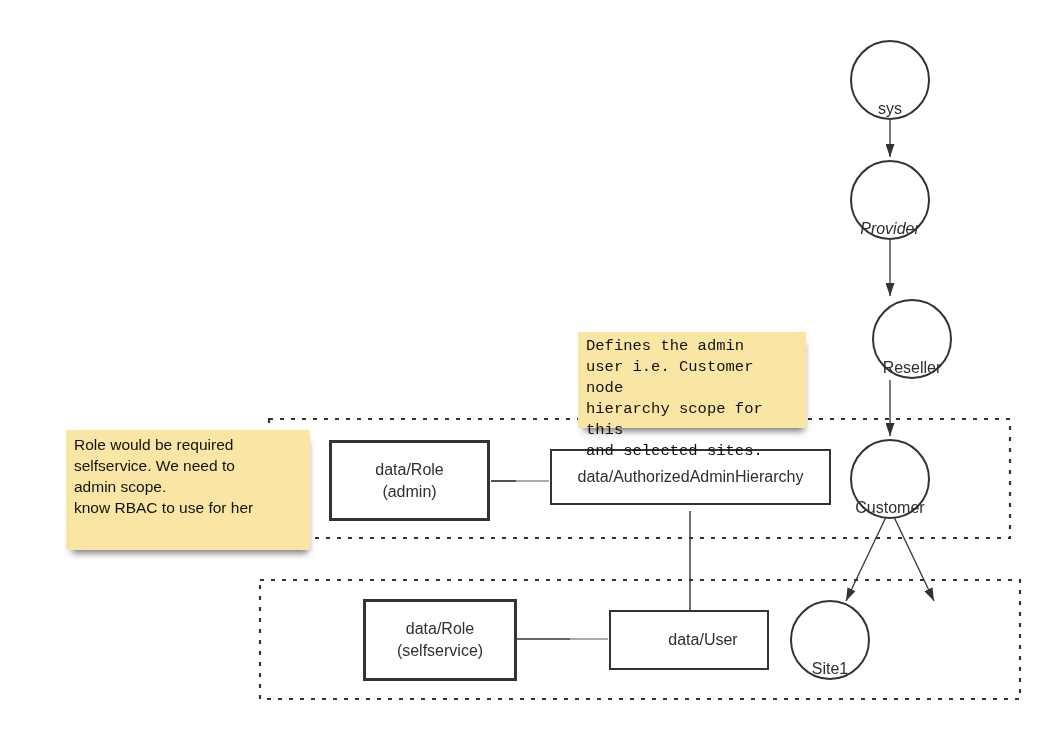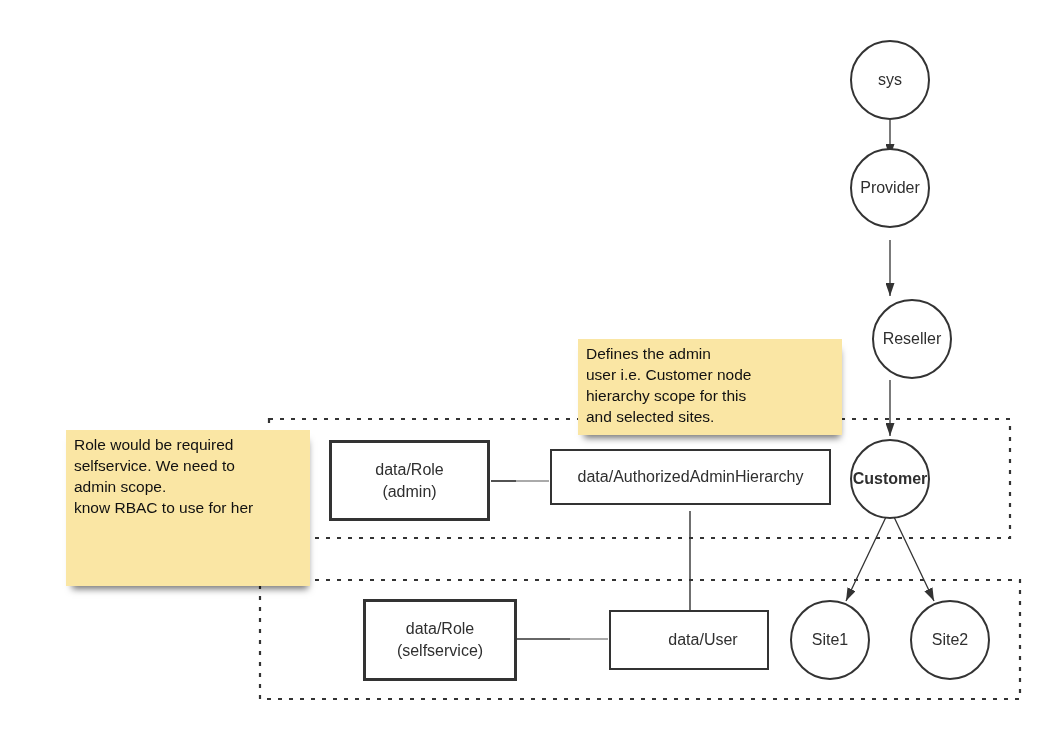--- a/index.html
+++ b/index.html
@@ -23,21 +23,21 @@
   }
   .node {
     position: absolute;
     width: 80px;
     height: 80px;
     border: 2px solid #333333;
     border-radius: 50%;
     background: #ffffff;
     box-sizing: border-box;
     display: flex;
-    align-items: center;
+    align-items: flex-end;
     justify-content: center;
     font-size: 16px;
     z-index: 2;
   }
   .box {
     position: absolute;
     border: 2px solid #333333;
     background: #ffffff;
     box-sizing: border-box;
     display: flex;
@@ -86,57 +86,54 @@
     <line x1="491" y1="481" x2="516" y2="481" stroke="#333333" stroke-width="1.7"></line>
     <line x1="516" y1="481" x2="549" y2="481" stroke="#AAAAAA" stroke-width="2"></line>
     <line x1="690" y1="511" x2="690" y2="610" stroke="#333333" stroke-width="1.4"></line>
     <line x1="517" y1="639" x2="570" y2="639" stroke="#333333" stroke-width="1.7"></line>
     <line x1="570" y1="639" x2="608" y2="639" stroke="#AAAAAA" stroke-width="2"></line>
   </svg>
 
   <div class="node" style="left:850px; top:40px;">
     <span>sys</span>
   </div>
-  <div class="node" style="left:850px; top:148px;">
+  <div class="node" style="left:850px; top:160px;font-style:italic;">
     <span>Provider</span>
   </div>
   <div class="node" style="left:872px; top:299px;">
     <span>Reseller</span>
   </div>
-  <div class="node" style="left:850px; top:439px;font-weight:bold;">
+  <div class="node" style="left:850px; top:439px;">
     <span>Customer</span>
   </div>
   <div class="node" style="left:790px; top:600px;">
     <span>Site1</span>
-  </div>
-  <div class="node" style="left:910px; top:600px;">
-    <span>Site2</span>
   </div>
 
   <div class="box thick" style="left:329px; top:440px; width:161px; height:81px;">
     <div>data/Role</div>
     <div>(admin)</div>
   </div>
   <div class="box" style="left:550px; top:449px; width:281px; height:56px;">
     <div>data/AuthorizedAdminHierarchy</div>
   </div>
   <div class="box thick" style="left:363px; top:599px; width:154px; height:82px;">
     <div>data/Role</div>
     <div>(selfservice)</div>
   </div>
   <div class="box" style="left:609px; top:610px; width:160px; height:60px;padding-left:28px;">
     <div>data/User</div>
   </div>
 
-  <div class="note" style="left:578px; top:339px; width:264px; height:96px;">
+  <div class="note" style="left:578px; top:332px; width:228px; height:96px;font-family:Liberation Mono, monospace;">
     <div>Defines the admin</div>
     <div>user i.e. Customer node</div>
     <div>hierarchy scope for this</div>
     <div>and selected sites.</div>
   </div>
-  <div class="note" style="left:66px; top:430px; width:244px; height:156px;">
+  <div class="note" style="left:66px; top:430px; width:244px; height:120px;">
     <div>Role would be required</div>
     <div>selfservice. We need to</div>
     <div>admin scope.</div>
     <div>know RBAC to use for her</div>
   </div>
 
 </div>
 
 </body></html>

